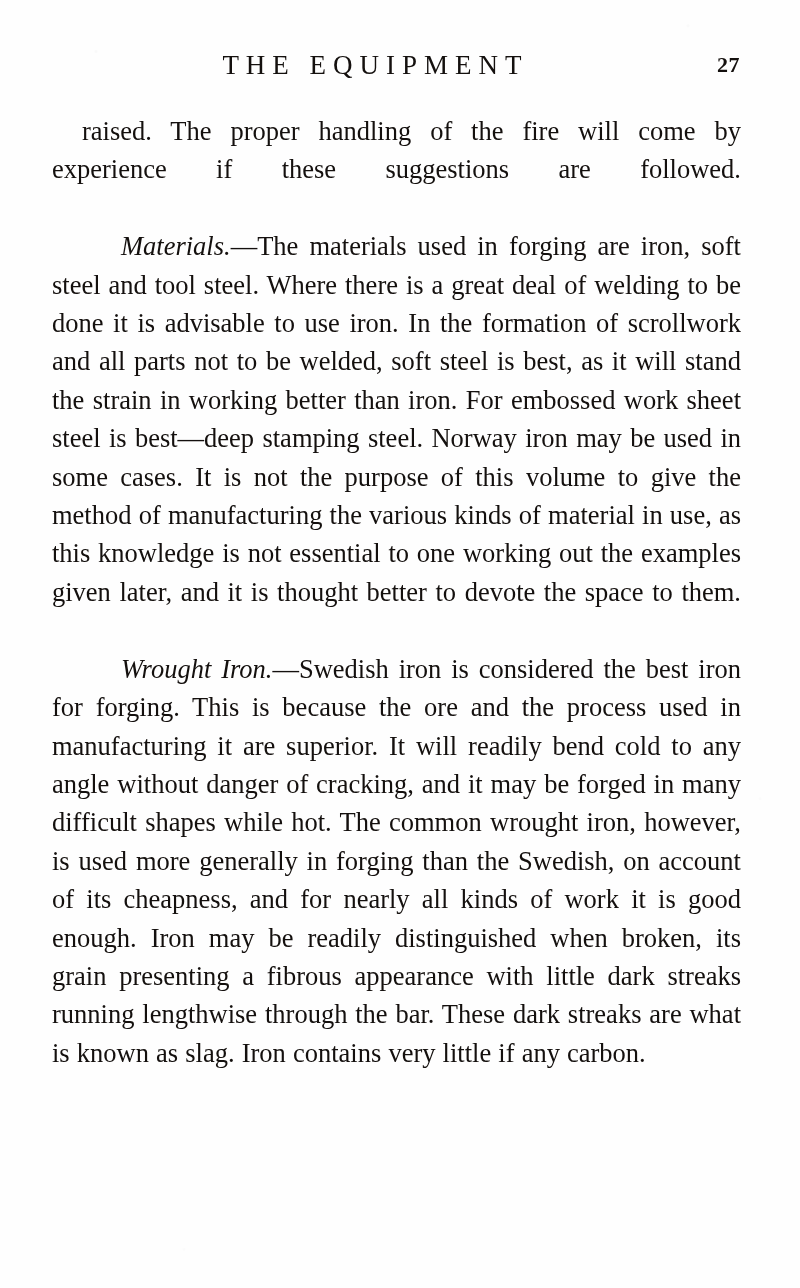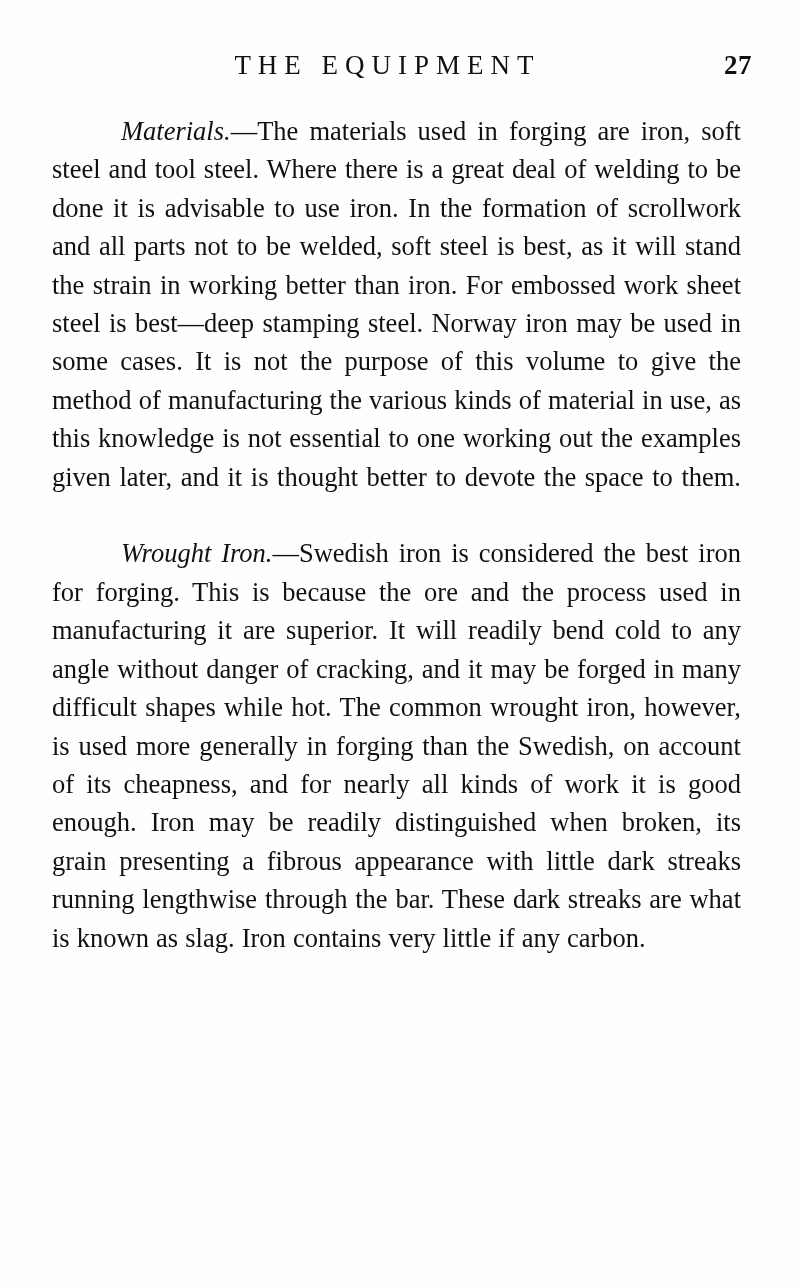--- a/index.html
+++ b/index.html
@@ -26,21 +26,21 @@
       radial-gradient(circle at 86% 2%, rgba(0,0,0,0.015) 0 1px, transparent 2px),
       radial-gradient(circle at 23% 97%, rgba(0,0,0,0.012) 0 1px, transparent 2px),
       radial-gradient(circle at 71% 26%, rgba(0,0,0,0.010) 0 1px, transparent 2px),
       radial-gradient(circle at 95% 62%, rgba(0,0,0,0.012) 0 1px, transparent 2px);
     pointer-events: none;
   }
 
   
   .running-head {
     position: absolute;
-    left: 64px;
+    left: 52px;
     top: 48px;
     width: 688px;
     height: 40px;
   }
   .head-title {
     position: absolute;
     left: 0;
     top: 0;
     width: 640px;
     text-align: center;
@@ -48,21 +48,21 @@
     letter-spacing: 7px;
     text-indent: 7px;
     line-height: 34px;
     font-weight: 400;
     white-space: nowrap;
   }
   .head-folio {
     position: absolute;
     right: 0;
     top: 0;
-    font-size: 27px;
+    font-size: 22px;
     font-weight: 700;
     line-height: 34px;
     letter-spacing: 0.5px;
   }
 
   
   .body-col {
     position: absolute;
     left: 52px;
     top: 112px;
@@ -98,19 +98,20 @@
 <div class="page">
   <div class="paper-tone"></div>
 
   <div class="running-head">
     <div class="head-title">THE EQUIPMENT</div>
     <div class="head-folio">27</div>
   </div>
 
   <div class="body-col">
 
+    <p class="para indented full-justify"><span>raised.  The proper handling of the fire will come by experience if these suggestions are followed.</span></p>
 
     <p class="para indented full-justify"><span class="runin">Materials.</span><span>—</span><span>The materials used in forging are iron, soft steel and tool steel.  Where there is a great deal of welding to be done it is advisable to use iron.  In the formation of scrollwork and all parts not to be welded, soft steel is best, as it will stand the strain in working better than iron.  For embossed work sheet steel is best—deep stamping steel.  Norway iron may be used in some cases.  It is not the purpose of this volume to give the method of manufacturing the various kinds of material in use, as this knowledge is not essential to one working out the examples given later, and it is thought better to devote the space to them.</span></p>
 
     <p class="para indented"><span class="runin">Wrought Iron.</span><span>—</span><span>Swedish iron is considered the best iron for forging.  This is because the ore and the process used in manufacturing it are superior.  It will readily bend cold to any angle without danger of cracking, and it may be forged in many difficult shapes while hot.  The common wrought iron, however, is used more generally in forging than the Swedish, on account of its cheapness, and for nearly all kinds of work it is good enough.  Iron may be readily distinguished when broken, its grain presenting a fibrous appearance with little dark streaks running lengthwise through the bar.  These dark streaks are what is known as slag.  Iron contains very little if any carbon.</span></p>
 
   </div>
 </div>
 
 </body></html>

